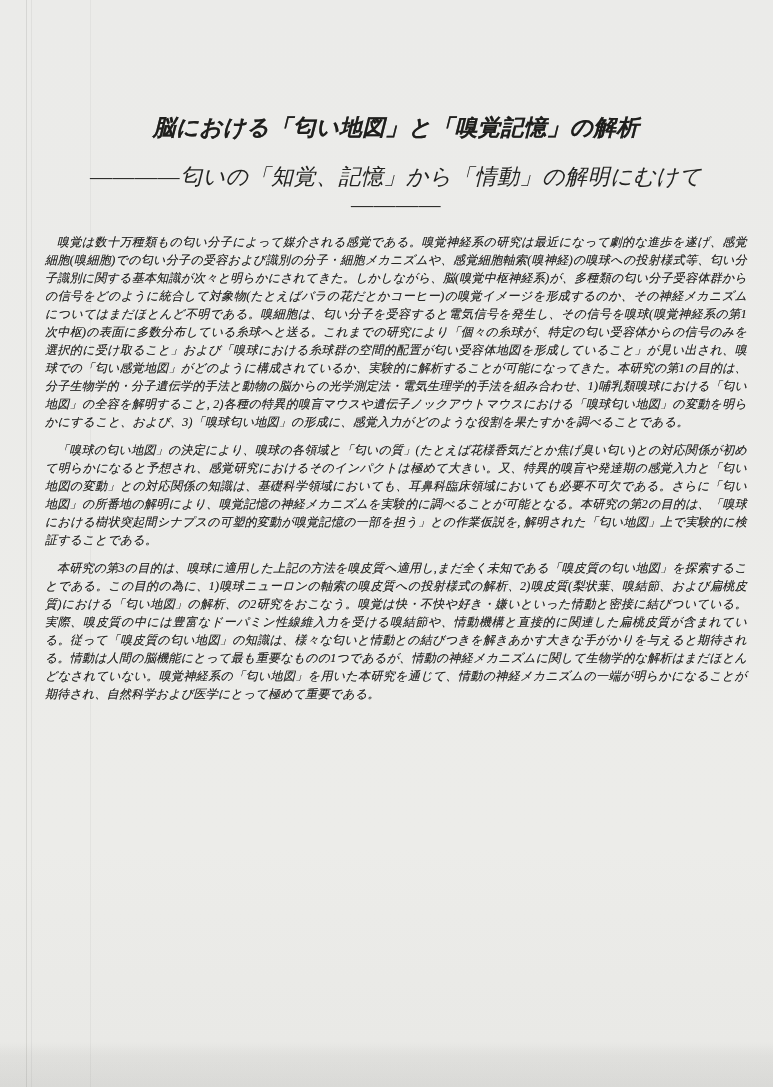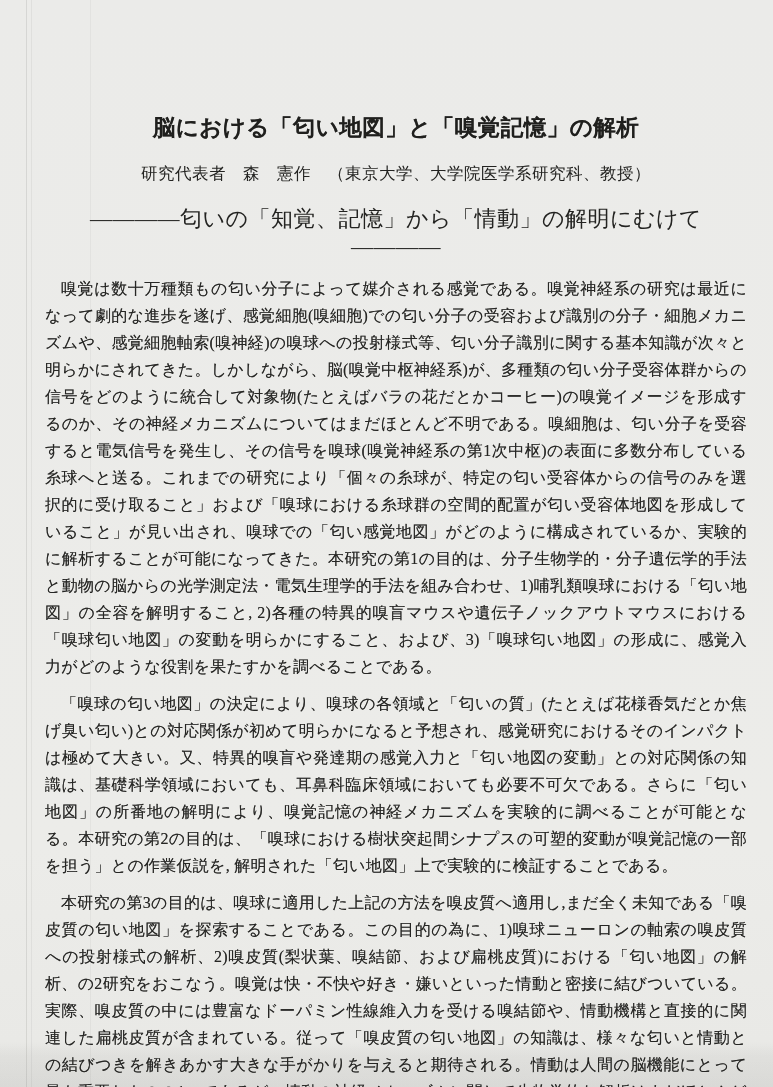--- a/index.html
+++ b/index.html
@@ -10,20 +10,21 @@
   .scan-page {
     position: relative;
     width: 773px;
     height: 1087px;
     margin: 0 auto;
     overflow: hidden;
     background:
       linear-gradient(180deg, #ebebe9 0%, #ecece9 78%, #e9e9e6 96%, #e6e6e3 100%);
     color: #232321;
     font-family: "Liberation Serif", "DejaVu Serif", serif;
+    font-style: italic;
   }
   
   .scan-line-v {
     position: absolute;
     top: 0;
     height: 100%;
     width: 1px;
     background: rgba(120,120,118,0.18);
     pointer-events: none;
   }
@@ -72,22 +73,22 @@
     text-align: center;
     font-size: 22px;
     letter-spacing: 0.5px;
     color: #232321;
   }
   .doc-body {
     margin-top: 15px;
   }
   .doc-paragraph {
     margin: 0 0 10px 0;
-    font-size: 16px;
-    line-height: 27px;
+    font-size: 12px;
+    line-height: 18px;
     letter-spacing: 0.25px;
     text-align: justify;
     text-justify: inter-ideograph;
     text-indent: 1em;
     color: #262624;
     text-shadow: 0 0 0.4px rgba(38,38,36,0.55);
   }
 </style>
 </head>
 <body>
@@ -96,21 +97,20 @@
 
   <div class="scan-line-v l1"></div>
   <div class="scan-line-v l2"></div>
   <div class="scan-line-v l3"></div>
   <div class="scan-vignette"></div>
   <div class="scan-band-bottom"></div>
 
   <div class="content">
     <h1 class="doc-title">脳における「匂い地図」と「嗅覚記憶」の解析</h1>
 
-    <p class="doc-byline">研究代表者　森　憲作　（東京大学、大学院医学系研究科、教授）</p>
 
     <p class="doc-tagline">――――匂いの「知覚、記憶」から「情動」の解明にむけて――――</p>
 
     <div class="doc-body">
       <p class="doc-paragraph">嗅覚は数十万種類もの匂い分子によって媒介される感覚である。嗅覚神経系の研究は最近になって劇的な進歩を遂げ、感覚細胞(嗅細胞)での匂い分子の受容および識別の分子・細胞メカニズムや、感覚細胞軸索(嗅神経)の嗅球への投射様式等、匂い分子識別に関する基本知識が次々と明らかにされてきた。しかしながら、脳(嗅覚中枢神経系)が、多種類の匂い分子受容体群からの信号をどのように統合して対象物(たとえばバラの花だとかコーヒー)の嗅覚イメージを形成するのか、その神経メカニズムについてはまだほとんど不明である。嗅細胞は、匂い分子を受容すると電気信号を発生し、その信号を嗅球(嗅覚神経系の第1次中枢)の表面に多数分布している糸球へと送る。これまでの研究により「個々の糸球が、特定の匂い受容体からの信号のみを選択的に受け取ること」および「嗅球における糸球群の空間的配置が匂い受容体地図を形成していること」が見い出され、嗅球での「匂い感覚地図」がどのように構成されているか、実験的に解析することが可能になってきた。本研究の第1の目的は、分子生物学的・分子遺伝学的手法と動物の脳からの光学測定法・電気生理学的手法を組み合わせ、1)哺乳類嗅球における「匂い地図」の全容を解明すること, 2)各種の特異的嗅盲マウスや遺伝子ノックアウトマウスにおける「嗅球匂い地図」の変動を明らかにすること、および、3)「嗅球匂い地図」の形成に、感覚入力がどのような役割を果たすかを調べることである。</p>
 
       <p class="doc-paragraph">「嗅球の匂い地図」の決定により、嗅球の各領域と「匂いの質」(たとえば花様香気だとか焦げ臭い匂い)との対応関係が初めて明らかになると予想され、感覚研究におけるそのインパクトは極めて大きい。又、特異的嗅盲や発達期の感覚入力と「匂い地図の変動」との対応関係の知識は、基礎科学領域においても、耳鼻科臨床領域においても必要不可欠である。さらに「匂い地図」の所番地の解明により、嗅覚記憶の神経メカニズムを実験的に調べることが可能となる。本研究の第2の目的は、「嗅球における樹状突起間シナプスの可塑的変動が嗅覚記憶の一部を担う」との作業仮説を, 解明された「匂い地図」上で実験的に検証することである。</p>
 
       <p class="doc-paragraph">本研究の第3の目的は、嗅球に適用した上記の方法を嗅皮質へ適用し,まだ全く未知である「嗅皮質の匂い地図」を探索することである。この目的の為に、1)嗅球ニューロンの軸索の嗅皮質への投射様式の解析、2)嗅皮質(梨状葉、嗅結節、および扁桃皮質)における「匂い地図」の解析、の2研究をおこなう。嗅覚は快・不快や好き・嫌いといった情動と密接に結びついている。実際、嗅皮質の中には豊富なドーパミン性線維入力を受ける嗅結節や、情動機構と直接的に関連した扁桃皮質が含まれている。従って「嗅皮質の匂い地図」の知識は、様々な匂いと情動との結びつきを解きあかす大きな手がかりを与えると期待される。情動は人間の脳機能にとって最も重要なものの1つであるが、情動の神経メカニズムに関して生物学的な解析はまだほとんどなされていない。嗅覚神経系の「匂い地図」を用いた本研究を通じて、情動の神経メカニズムの一端が明らかになることが期待され、自然科学および医学にとって極めて重要である。</p>
     </div>

